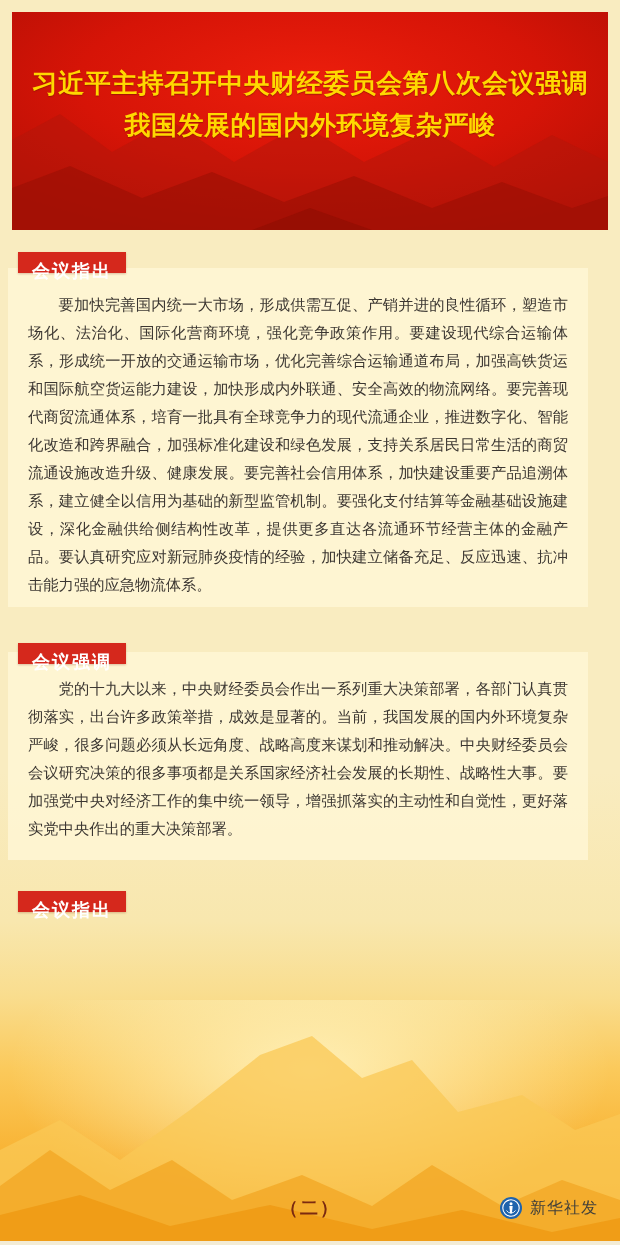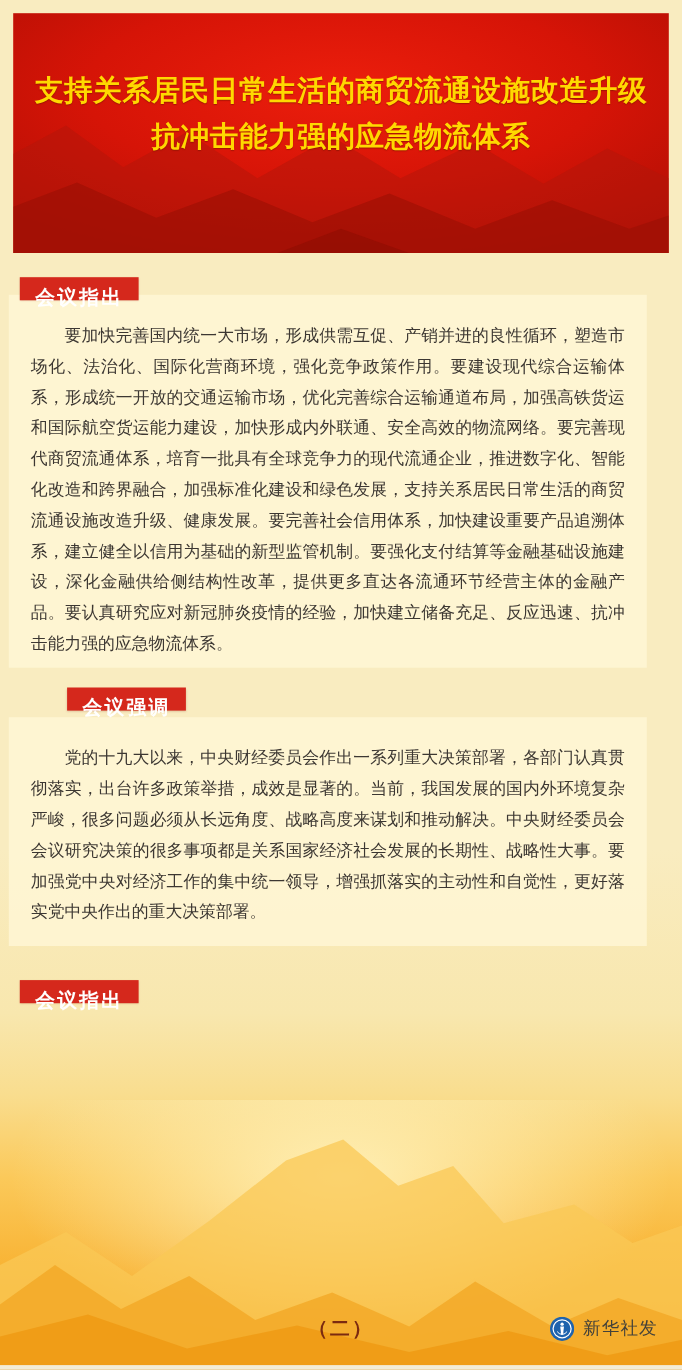--- a/index.html
+++ b/index.html
@@ -34,21 +34,21 @@
   }
   .badge{
     position:absolute;left:18px;z-index:3;display:inline-block;
     background:#d5281c;color:#ffffff;font-weight:bold;font-size:18px;
     height:15px;line-height:31px;padding:3px 14px;letter-spacing:2px;
     box-shadow:0 1px 2px rgba(120,20,0,.25);
   }
   #box1{top:268px;height:339px;}
   #badge1{top:252px;}
   #box2{top:652px;height:208px;}
-  #badge2{top:625px;margin-left:43px;}
+  #badge2{top:643px;}
   #box3{top:906px;height:182px;}
   #badge3{top:891px;}
   
   .footer-art{position:absolute;left:0;top:1000px;width:620px;height:241px;z-index:1;}
   .bottom-strip{position:absolute;left:0;bottom:0;width:620px;height:4px;background:#f3ecd6;z-index:5;}
   .footer-row{position:absolute;left:0;top:1194px;width:620px;height:34px;z-index:4;}
   .page-number{
     position:absolute;left:0;right:0;text-align:center;top:2px;
     color:#7b2a10;font-size:18px;font-weight:bold;letter-spacing:2px;
   }
@@ -61,22 +61,22 @@
 
 <div class="page">
 
   <header class="banner">
     <svg width="596" height="218" viewBox="0 0 596 218" aria-hidden="true">
       <path d="M0,218 L0,128 L48,102 L100,140 L158,108 L222,150 L290,112 L352,150 L420,118 L482,155 L540,123 L596,150 L596,218 Z" fill="#b2150a" opacity="0.5"></path>
       <path d="M0,218 L0,176 L58,154 L130,186 L200,160 L272,190 L342,164 L420,196 L490,170 L560,196 L596,184 L596,218 Z" fill="#970e03" opacity="0.55"></path>
       <path d="M240,218 L298,196 L360,218 Z" fill="#8a0c02" opacity="0.5"></path>
     </svg>
     <div class="banner-titles">
-      <div>支持关系居民日常生活的商贸流通设施改造升级</div>
-      <div>抗冲击能力强的应急物流体系</div>
+      <div>习近平主持召开中央财经委员会第八次会议强调</div>
+      <div>我国发展的国内外环境复杂严峻</div>
     </div>
   </header>
 
   <div class="footer-art">
     <svg width="620" height="241" viewBox="0 0 620 241" aria-hidden="true">
       <defs>
         <radialGradient id="glow" cx="0.5" cy="0.5" r="0.5">
           <stop offset="0%" stop-color="#fff3be" stop-opacity="0.9"></stop>
           <stop offset="100%" stop-color="#fff3be" stop-opacity="0"></stop>
         </radialGradient>

